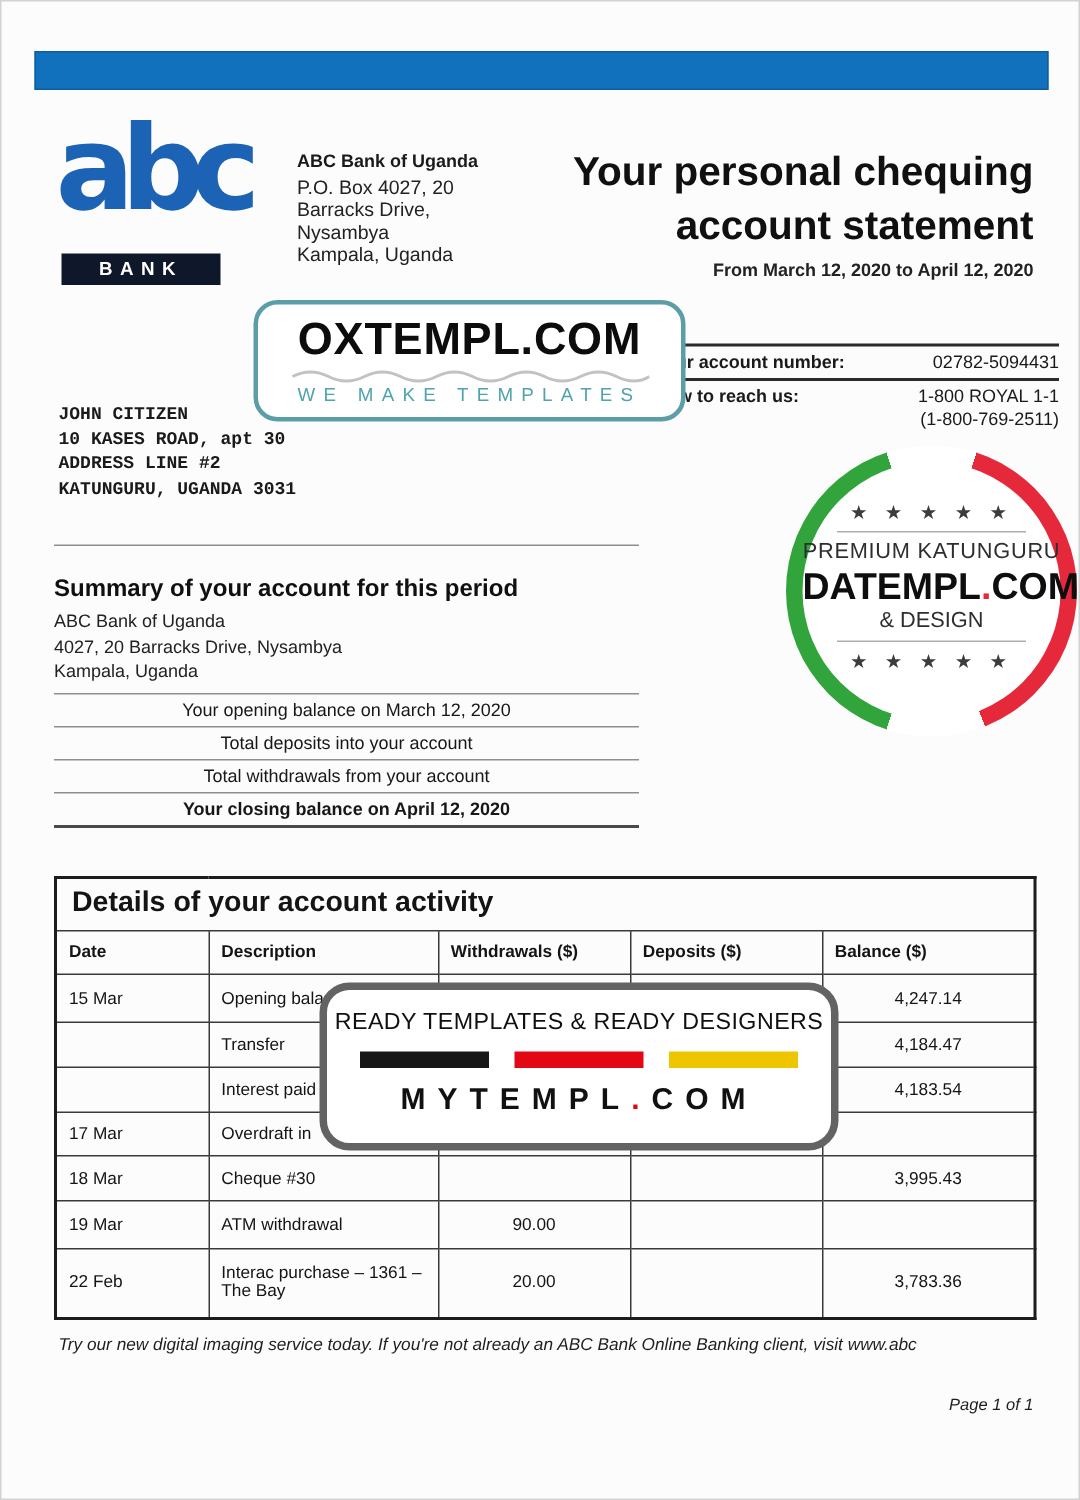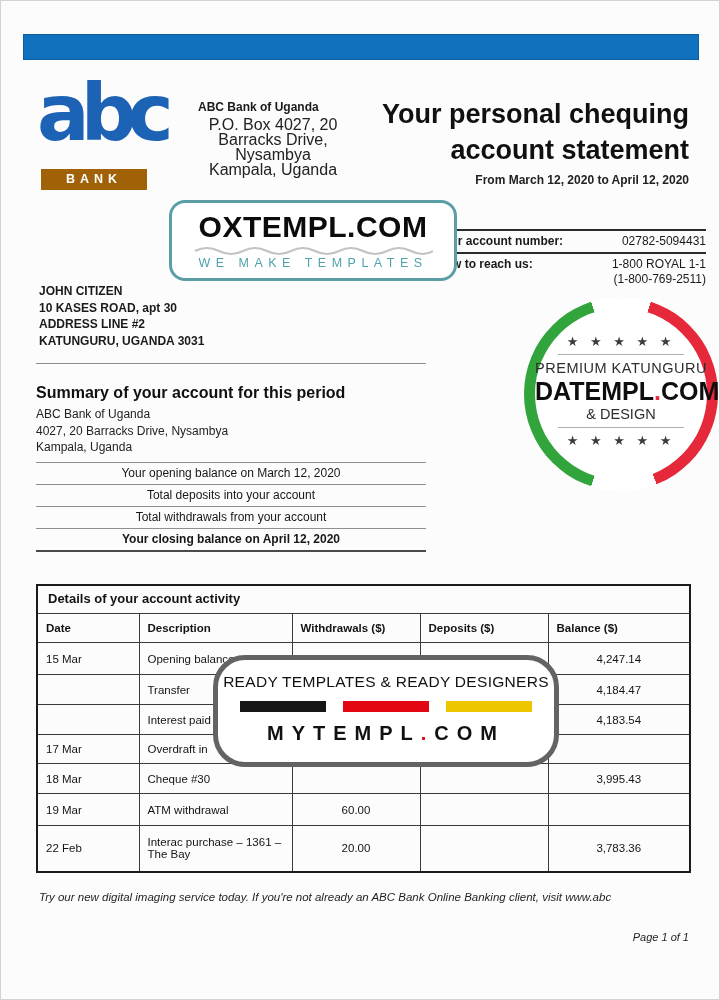--- a/index.html
+++ b/index.html
@@ -16,39 +16,39 @@
   }
   
   .logo-text {
     position:absolute; left:36px; top:66px; width:130px;
     font-family:"DejaVu Sans", sans-serif; font-weight:900;
     font-size:78px; line-height:92px; letter-spacing:-9px;
     color:var(--logo-blue,#1d63b5);
   }
   .logo-bank-bar {
     position:absolute; left:40px; top:168px; width:106px; height:21px;
-    background:#a16207; color:#fff; text-align:center;
+    background:#0f172a; color:#fff; text-align:center;
     font-size:12.5px; font-weight:bold; letter-spacing:5px; line-height:21px;
   }
   
   .bank-info { position:absolute; left:197px; top:99px; width:150px; }
   .bank-info .name { font-size:12px; font-weight:bold; margin-bottom:3px; }
-  .bank-info .line { font-size:16px; line-height:15px; color:#222;text-align:center; }
+  .bank-info .line { font-size:13px; line-height:15px; color:#222; }
   
   .title-block { position:absolute; right:30px; top:95px; width:400px; text-align:right; }
   .title-block .t { font-size:27px; font-weight:bold; line-height:36px; color:#101010; }
   .title-block .period { margin-top:5px; font-size:12px; font-weight:600; color:#222;text-align:right; }
   
   .acct { position:absolute; left:435px; top:228px; width:270px; font-size:12px; }
   .acct-row { display:flex; justify-content:space-between; border-top:2px solid #2b2b2b; padding:3px 0 4px 0; }
   .acct-row .lbl { font-weight:bold; }
   .acct-row .val { text-align:right; }
   .acct-row .val div { line-height:15px; }
   
-  .customer { position:absolute; left:38px; top:282px; }
+  .customer { position:absolute; left:38px; top:267px;font-family:Liberation Mono, monospace; }
   .customer div { font-size:12px; font-weight:bold; line-height:16.5px; }
   
   .oxtempl {
     position:absolute; left:168px; top:199px; width:288px; height:81px; z-index:30;
     background:#fff; border:3px solid var(--teal,#5b9ea7); border-radius:16px; text-align:center;
   }
   .oxtempl .ttl { margin-top:7px; font-size:30px; font-weight:900; letter-spacing:.5px; color:#0c0c0c; }
   .oxtempl svg { display:block; margin:0 auto; }
   .oxtempl .tag { font-size:12.5px; letter-spacing:5.5px; color:var(--teal-text,#4fa3ad); }
   
@@ -73,29 +73,29 @@
   .sum-addr { padding:4px 0 6px 0; border-bottom:1px solid #8f8f8f; }
   .sum-addr div { font-size:12px; line-height:16.5px; color:#222; }
   .sum-row { font-size:12px; padding:3px 0 4px 0; border-bottom:1px solid #8f8f8f; color:#171717;text-align:center; }
   .sum-row.closing { font-weight:bold; border-bottom:2px solid #4a4a4a; }
   
   .details { position:absolute; left:35px; top:583px; }
   table { border-collapse:collapse; table-layout:fixed; width:653px; font-size:11.5px; }
   table, td { border:1px solid #3a3a3a; }
   table { border:2px solid #1c1c1c; }
   td { padding:4px 8px; vertical-align:middle; color:#141414; }
-  .tbl-heading td { font-size:13px; font-weight:bold; padding:5px 10px 7px 10px; }
+  .tbl-heading td { font-size:19px; font-weight:bold; padding:5px 10px 7px 10px; }
   .tbl-header td { font-weight:bold; height:29px; }
   .amount { text-align:center; }
   .r1{height:32px} .r2{height:30px} .r3{height:30px} .r4{height:29px}
   .r5{height:30px} .r6{height:32px} .r7{height:46px}
   
   .mytempl {
     position:absolute; left:212px; top:654px; width:346px; height:112px; z-index:30;
-    background:#fff; border:5px solid var(--overlay-border,#636363); border-radius:32px; text-align:center;
+    background:#fff; border:5px solid var(--overlay-border,#636363); border-radius:20px; text-align:center;
   }
   .mytempl .tag { margin-top:13px; font-size:15.5px; color:#101010; letter-spacing:.3px; }
   .mytempl .bars { display:flex; justify-content:center; gap:17px; margin-top:10px; }
   .mytempl .bar { width:86px; height:11px; }
   .bar-black { background:var(--german-black,#161616); }
   .bar-red { background:var(--german-red,#e30613); }
   .bar-gold { background:var(--german-gold,#eec600); }
   .mytempl .brand { margin-top:10px; font-size:20px; font-weight:bold; letter-spacing:8px; color:#111; }
   .mytempl .brand .dot { color:var(--german-red,#e30613); }
   
@@ -231,21 +231,21 @@
       <tr class="r5">
         <td>18 Mar</td>
         <td>Cheque #30</td>
         <td class="amount"></td>
         <td class="amount"></td>
         <td class="amount">3,995.43</td>
       </tr>
       <tr class="r6">
         <td>19 Mar</td>
         <td>ATM withdrawal</td>
-        <td class="amount">60.00</td>
+        <td class="amount">90.00</td>
         <td class="amount"></td>
         <td class="amount"></td>
       </tr>
       <tr class="r7">
         <td>22 Feb</td>
         <td>Interac purchase – 1361 – The Bay</td>
         <td class="amount">20.00</td>
         <td class="amount"></td>
         <td class="amount">3,783.36</td>
       </tr>

